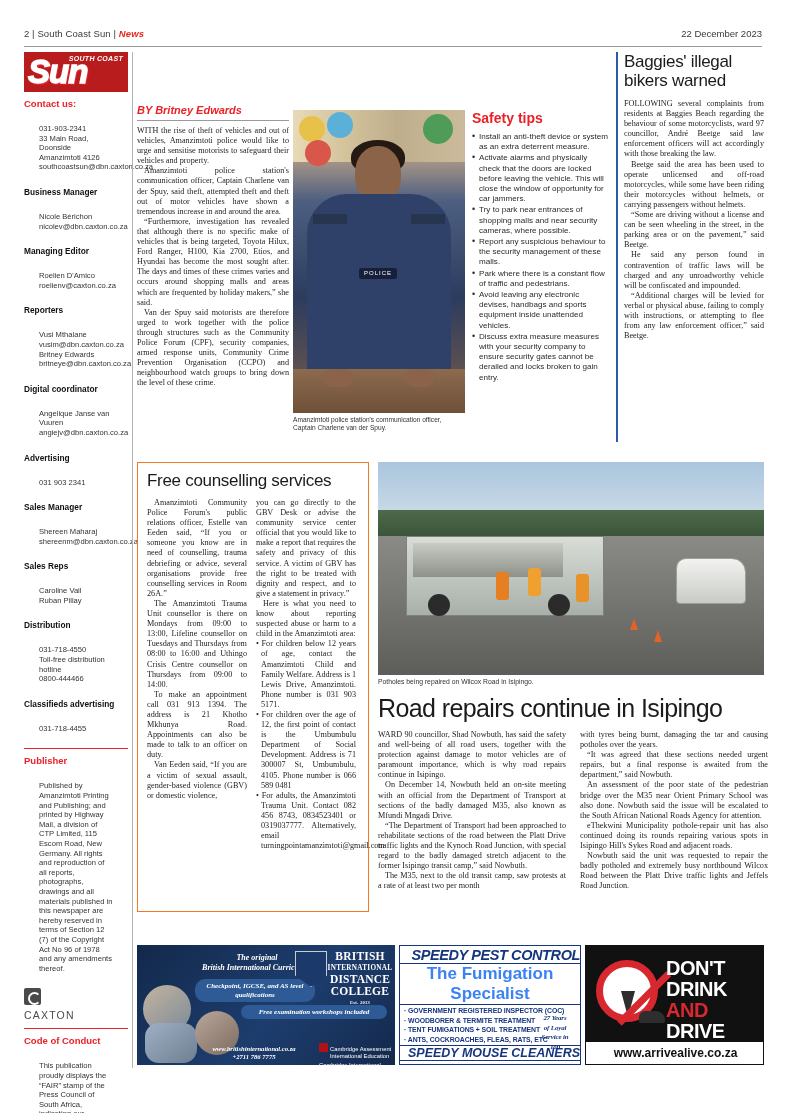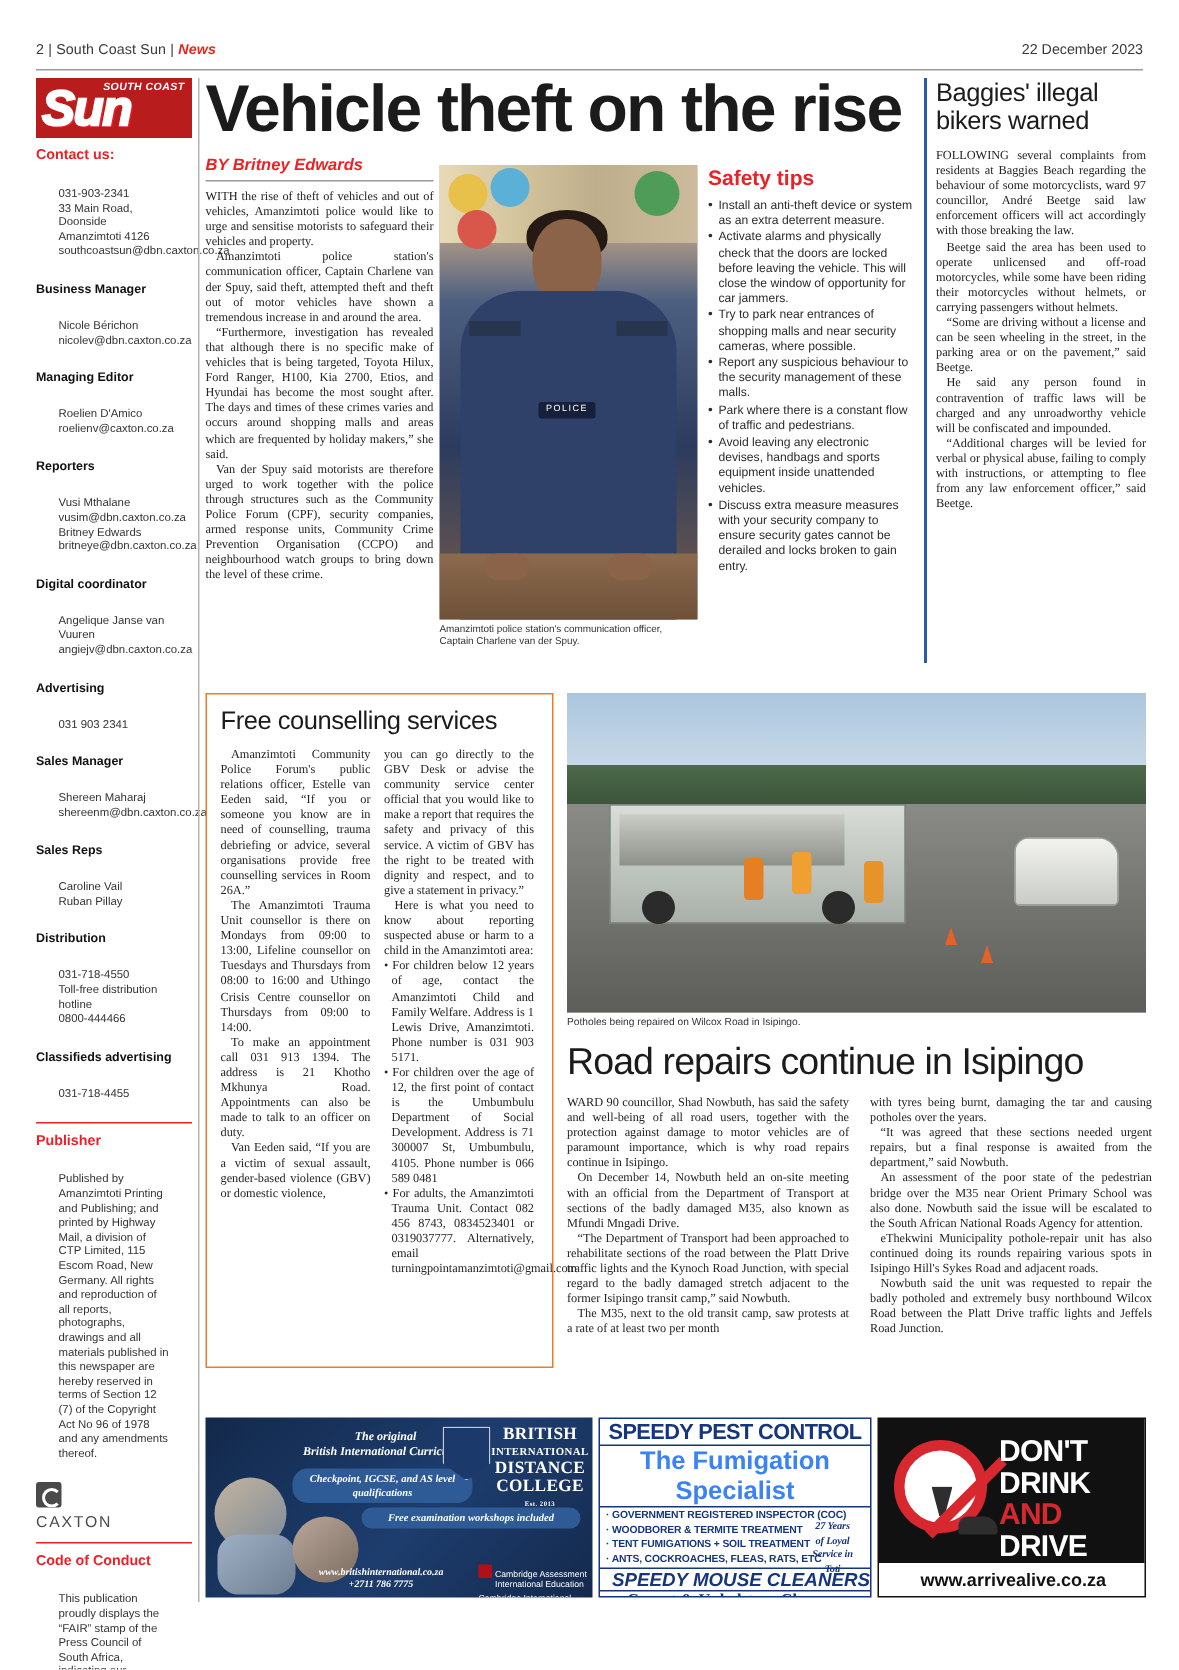--- a/index.html
+++ b/index.html
@@ -315,22 +315,22 @@
     position: absolute; left: 182px; top: 98px; width: 74px;
     font-size: 5.8px; line-height: 7px; color: #fff;
   }
   .camb-sq { display:inline-block; width: 9px; height: 9px; background: #b11116; margin-right: 2px; vertical-align: -1px;}
 
   .ad-speedy {
     position: absolute; left: 399px; top: 945px; width: 182px; height: 120px;
     background: #fff; border: 1.5px solid #15357e; box-sizing: border-box;
     overflow: hidden;
   }
-  .sp-r1 { color: #15357e; font-weight: bold; font-size: 14.5px;
-    text-align: center; letter-spacing: -.4px; padding: 1px 0 0 0;}
+  .sp-r1 { color: #15357e; font-style: italic; font-weight: bold; font-size: 14.5px;
+    text-align: right; letter-spacing: -.4px; padding: 1px 0 0 0;}
   .sp-r2 { color: #3b82f6; font-weight: bold; font-size: 17px; text-align: center;
     border-top: 1.2px solid #15357e; border-bottom: 1.2px solid #15357e; }
   .sp-list { padding: 1px 3px 1px 4px; position: relative; }
   .sp-list div { font-size: 6.9px; font-weight: bold; color: #15357e; line-height: 9.6px; letter-spacing: -.1px;}
   .sp-years {
     position: absolute; right: 3px; top: 8px; width: 44px; text-align: center;
     color: #15357e; font-family: "Liberation Serif", serif; font-weight: bold;
     font-size: 6.6px; line-height: 7.6px; font-style: italic;
   }
   .sp-r3 { color: #15357e; font-style: italic; font-weight: bold; font-size: 12.5px;
@@ -475,21 +475,20 @@
     <div class="rule-red"></div>
     <h3>Audit</h3>
     <p>The distribution of this ABC newspaper is independently audited to the professional standards administered by the Audit Bureau of Circulations of South Africa.</p>
     <div class="abc-mark">
       <span class="abc-word">abc</span>
     </div>
     <div class="rule-red"></div>
   </div>
   <div class="vrule"></div>
 
-  <div class="headline">Vehicle theft on the rise</div>
   <div class="byline">BY Britney Edwards</div>
   <div class="byline-rule"></div>
 
   <div class="art-col1 bodytext">
     <p class="first">WITH the rise of theft of vehicles and out of vehicles, Amanzimtoti police would like to urge and sensitise motorists to safeguard their vehicles and property.</p>
     <p>Amanzimtoti police station's communication officer, Captain Charlene van der Spuy, said theft, attempted theft and theft out of motor vehicles have shown a tremendous increase in and around the area.</p>
     <p>“Furthermore, investigation has revealed that although there is no specific make of vehicles that is being targeted, Toyota Hilux, Ford Ranger, H100, Kia 2700, Etios, and Hyundai has become the most sought after. The days and times of these crimes varies and occurs around shopping malls and areas which are frequented by holiday makers,” she said.</p>
     <p>Van der Spuy said motorists are therefore urged to work together with the police through structures such as the Community Police Forum (CPF), security companies, armed response units, Community Crime Prevention Organisation (CCPO) and neighbourhood watch groups to bring down the level of these crime.</p>
   </div>
 

